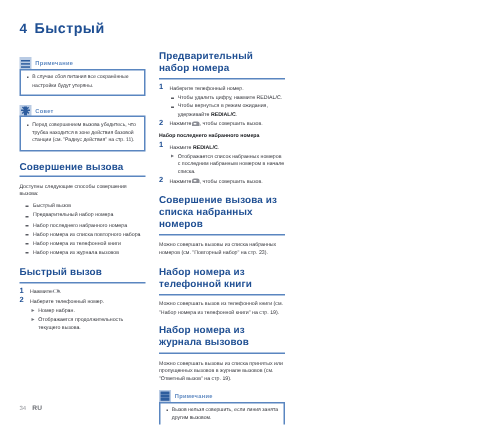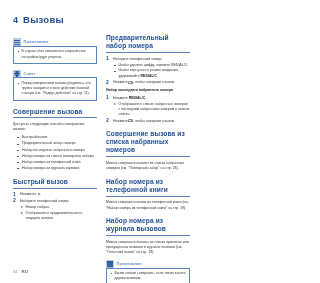--- a/index.html
+++ b/index.html
@@ -291,21 +291,21 @@
     letter-spacing: 0.2px;
   }
 </style>
 </head>
 <body>
 
 <div class="page">
 
   <div class="chapter">
     <span class="chapter-num">4</span>
-    <span class="chapter-title">Вызовы</span>
+    <span class="chapter-title">Быстрый</span>
   </div>
 
   <div class="cols">
 
     <div class="col">
 
       <div class="callout">
         <div class="callout-head">
           <span class="callout-icon note"></span>
           <span class="callout-label">Примечание</span>

